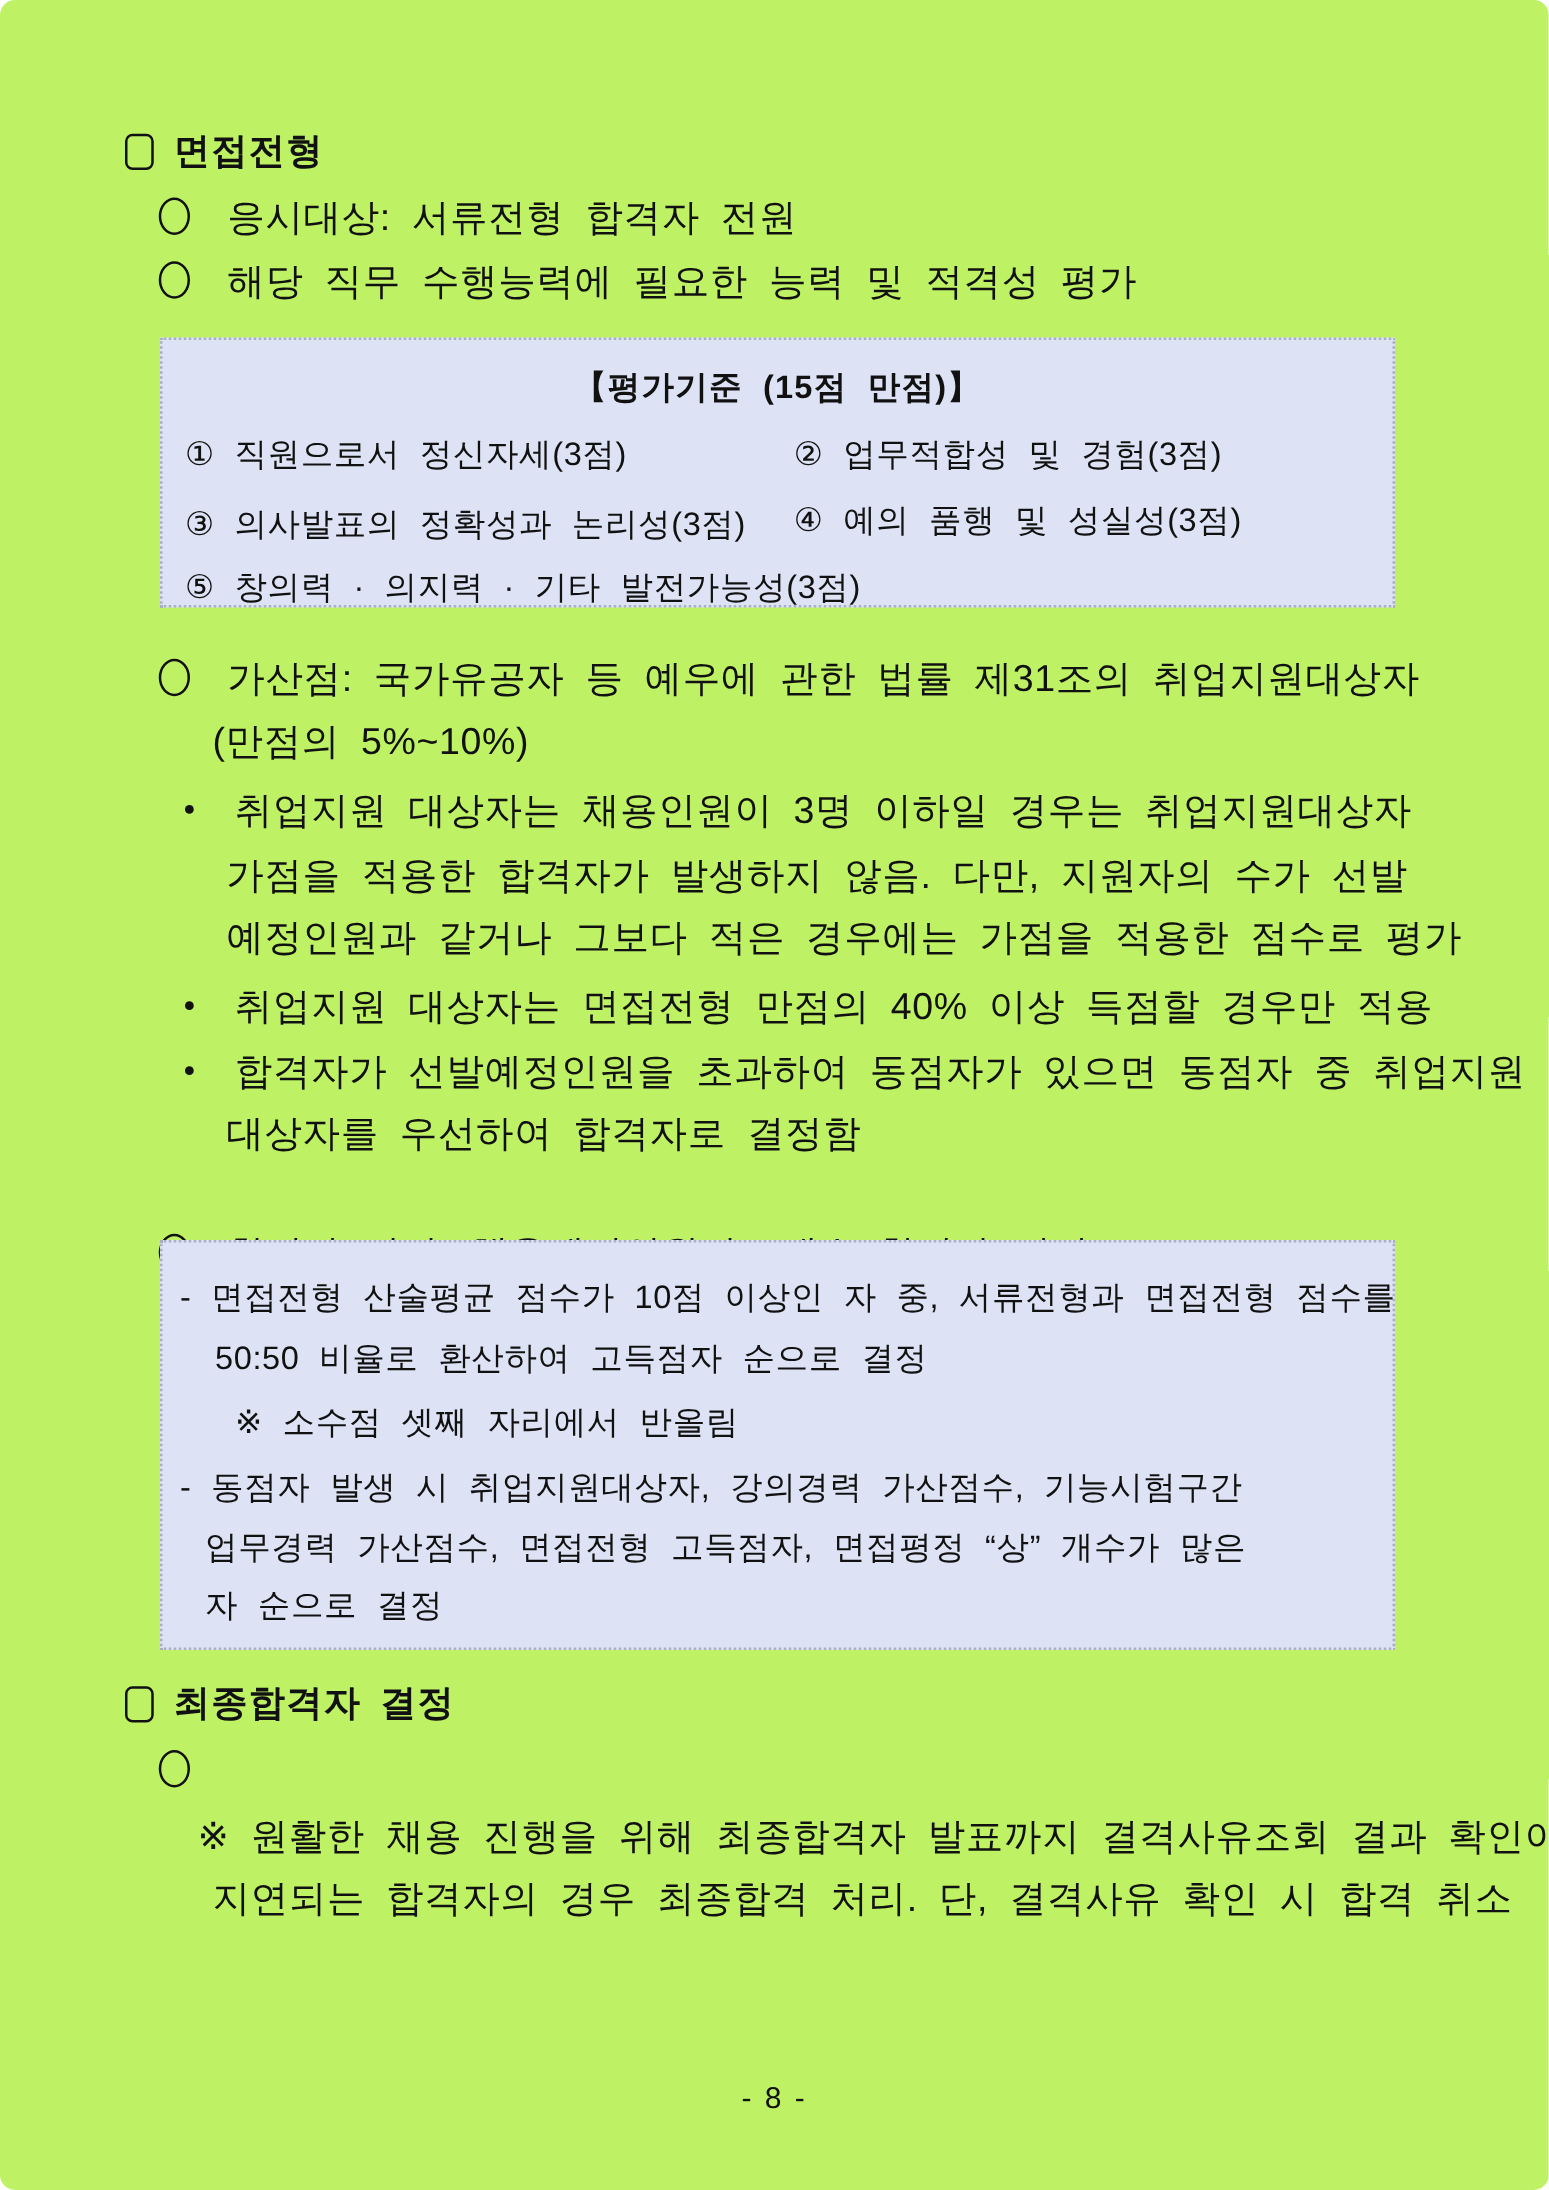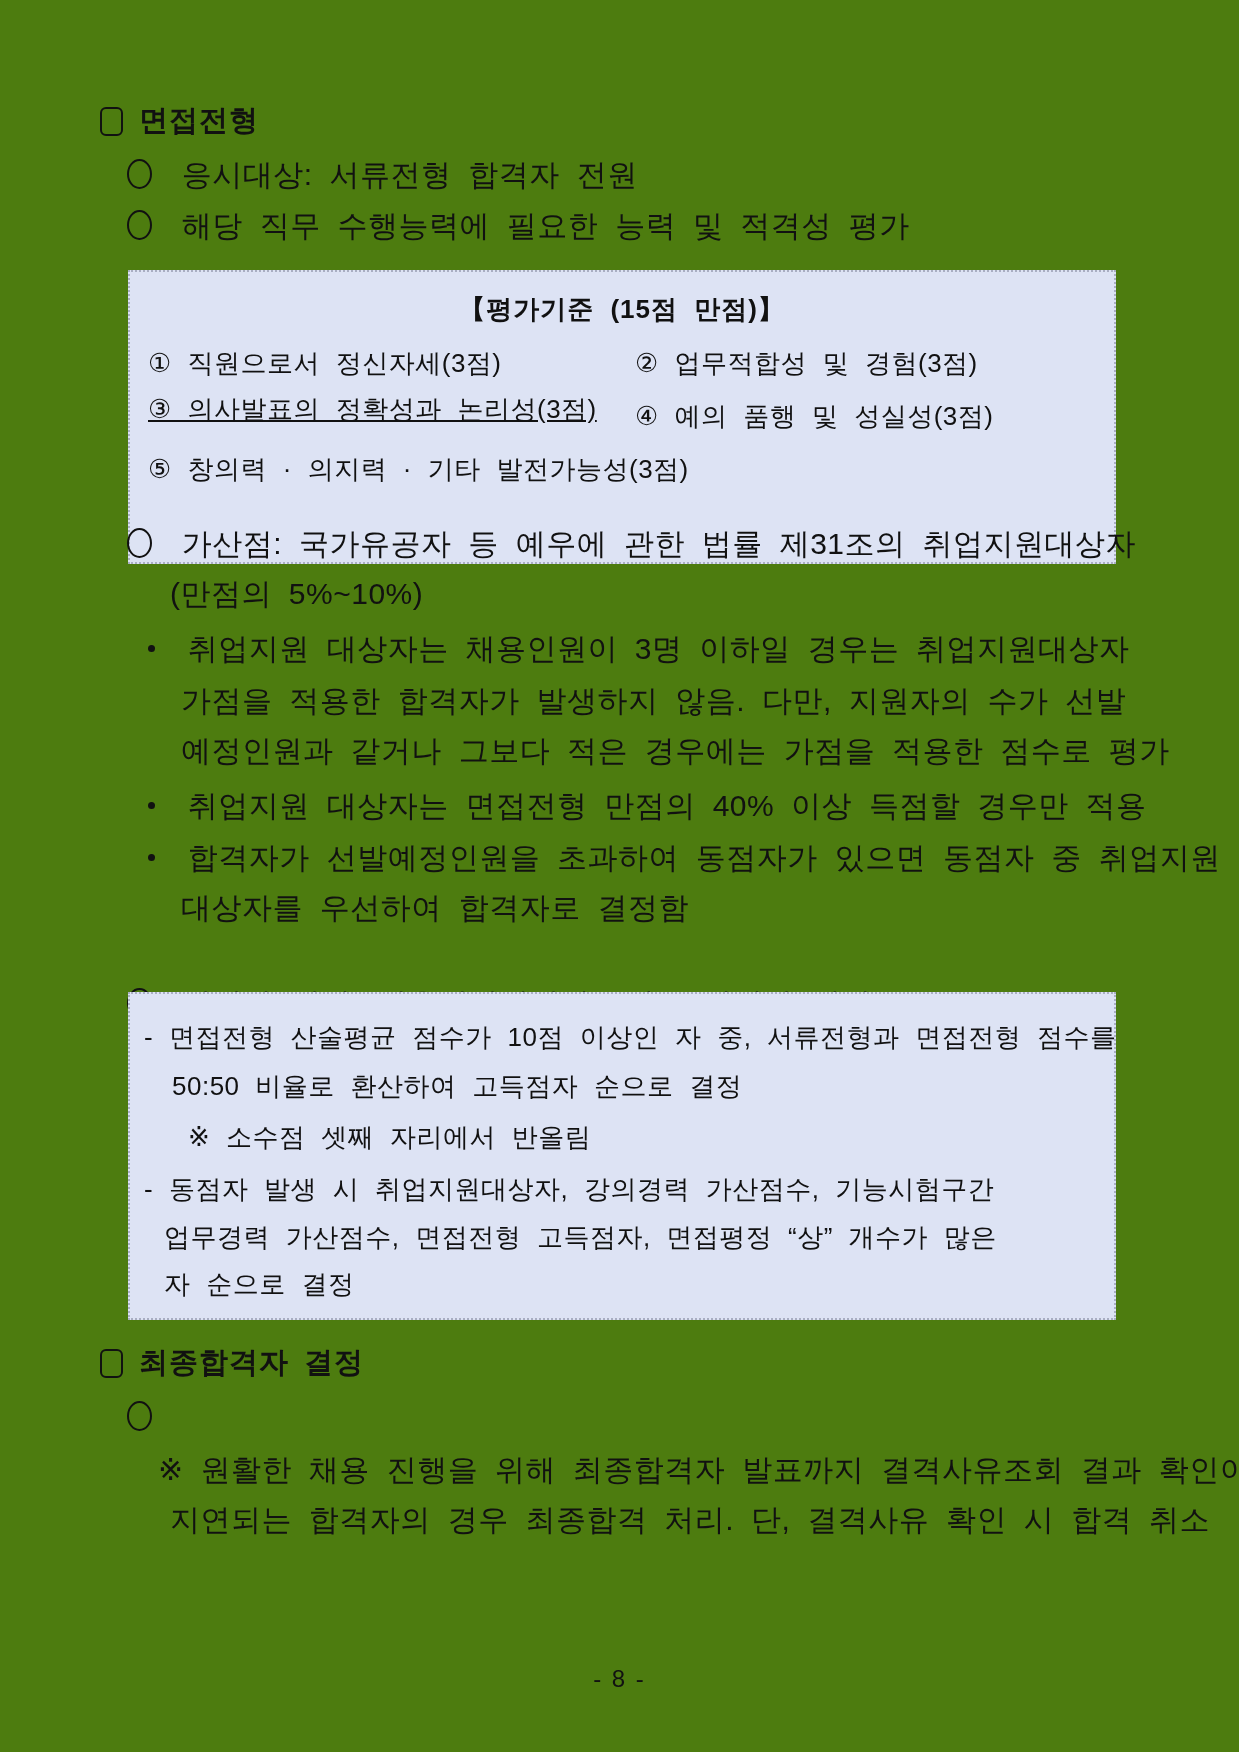--- a/index.html
+++ b/index.html
@@ -6,22 +6,23 @@
     margin: 0;
     padding: 0;
     background: #ffffff;
     font-family: "Liberation Sans", "DejaVu Sans", sans-serif;
     color: #111111;
   }
   .page {
     position: relative;
     width: 1239px;
     height: 1752px;
-    background: #4d7c0f;
+    background: #bef264;
     overflow: hidden;
+    border-radius: 12px;
   }
   .ln {
     position: absolute;
     white-space: nowrap;
     font-size: 30px;
     line-height: 1.15;
     letter-spacing: 0.5px;
     word-spacing: 8px;
     color: #111111;
   }
@@ -109,25 +110,25 @@
   <div class="ln" style="top:158px; left:127px;">
     <span class="mk-circle"></span>
     <span>응시대상: 서류전형 합격자 전원</span>
   </div>
 
   <div class="ln" style="top:209px; left:127px;">
     <span class="mk-circle"></span>
     <span>해당 직무 수행능력에 필요한 능력 및 적격성 평가</span>
   </div>
 
-  <div class="box" style="top:270px; height:294px;">
+  <div class="box" style="top:270px; height:216px;">
     <div class="box-title" style="top:20px;">【평가기준 (15점 만점)】</div>
     <div class="box-ln" style="top:74px; left:18px;">① 직원으로서 정신자세(3점)</div>
     <div class="box-ln" style="top:74px; left:505px;">② 업무적합성 및 경험(3점)</div>
-    <div class="box-ln" style="top:120px; left:18px;text-decoration:underline;">③ 의사발표의 정확성과 논리성(3점)</div>
+    <div class="box-ln" style="top:130px; left:18px;">③ 의사발표의 정확성과 논리성(3점)</div>
     <div class="box-ln" style="top:127px; left:505px;">④ 예의 품행 및 성실성(3점)</div>
     <div class="box-ln" style="top:180px; left:18px;">⑤ 창의력 · 의지력 · 기타 발전가능성(3점)</div>
   </div>
 
   <div class="ln" style="top:527px; left:127px;">
     <span class="mk-circle"></span>
     <span>가산점: 국가유공자 등 예우에 관한 법률 제31조의 취업지원대상자</span>
   </div>
 
   <div class="ln" style="top:577px; left:170px;">(만점의 5%~10%)</div>

